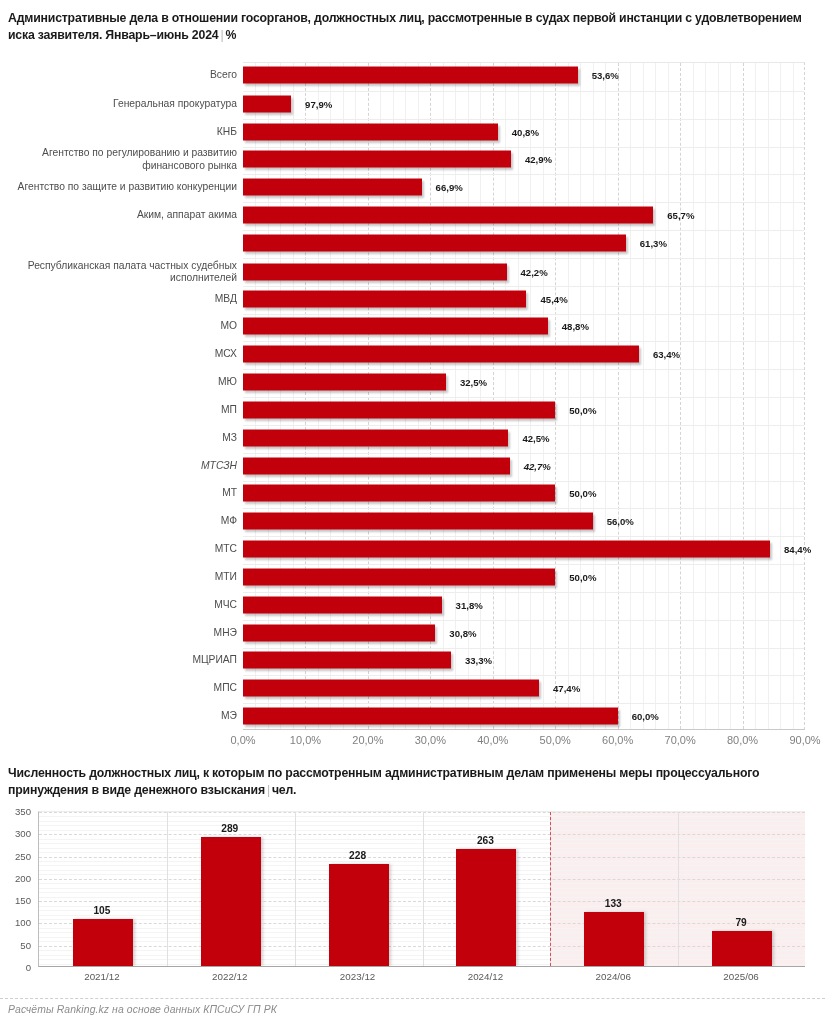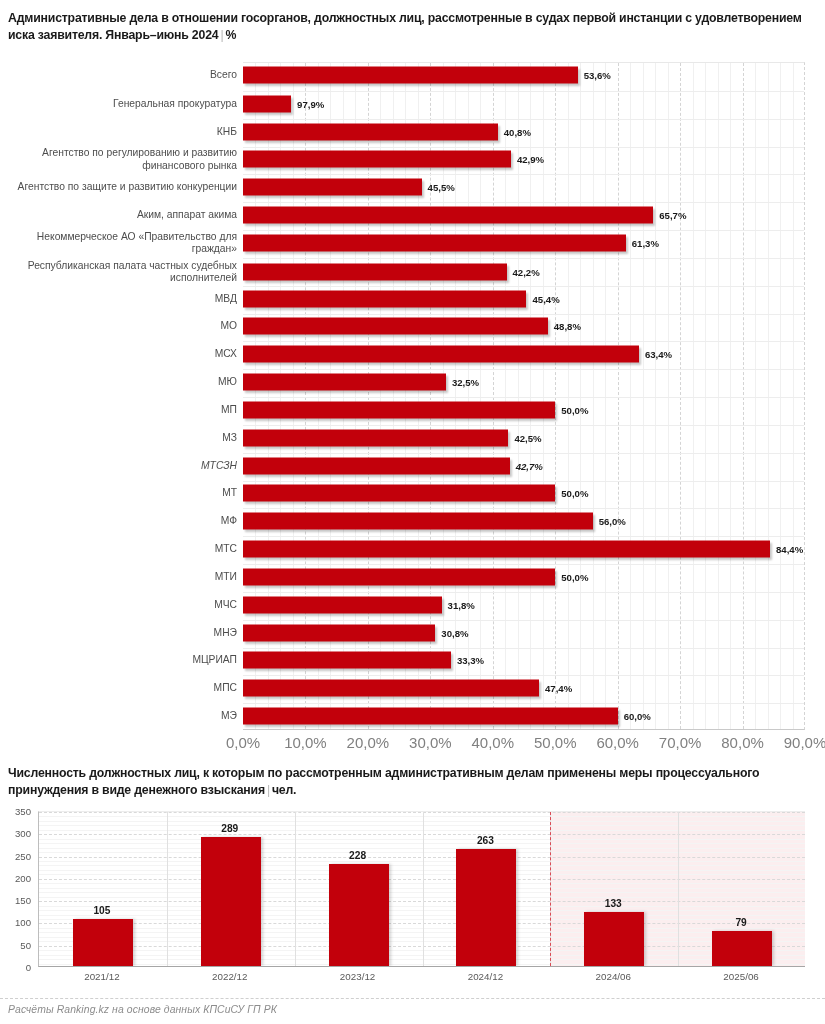--- a/index.html
+++ b/index.html
@@ -116,34 +116,34 @@
     box-shadow: 2px 2px 2px rgba(0,0,0,0.22);
   }
   .bar-value {
     position: absolute;
     top: 50%;
     transform: translateY(-50%);
     font-size: 9.6px;
     font-weight: bold;
     color: #1a1a1a;
     white-space: nowrap;
-    padding-left: 6px;
+    padding-left: 14px;
   }
 
   #chart1-xaxis {
     position: absolute;
     left: 243px;
     top: 676px;
     width: 562px;
     height: 16px;
   }
   .xtick {
     position: absolute;
     top: 0;
-    font-size: 15px;
+    font-size: 11px;
     color: #808080;
     transform: translateX(-50%);
     white-space: nowrap;
   }
 
   
   #chart2 {
     position: absolute;
     left: 0;
     top: 805px;
@@ -352,29 +352,28 @@
         <div class="bar-value" style="left: 497.773px;">40,8%</div>
       </div>
       <div class="bar-row" style="top: 87.5px; height: 27.8333px;">
         <div class="cat-label">Агентство по регулированию и развитию финансового рынка</div>
         <div class="bar" style="width: 267.887px; background: rgb(194, 0, 11);"></div>
         <div class="bar-value" style="left: 510.887px;">42,9%</div>
       </div>
       <div class="bar-row" style="top: 115.333px; height: 27.8333px;">
         <div class="cat-label">Агентство по защите и развитию конкуренции</div>
         <div class="bar" style="width: 178.591px; background: rgb(194, 0, 11);"></div>
-        <div class="bar-value" style="left: 421.591px;">45,5%</div>
+        <div class="bar-value" style="left: 421.591px;">66,9%</div>
       </div>
       <div class="bar-row" style="top: 143.167px; height: 27.8333px;">
         <div class="cat-label">Аким, аппарат акима</div>
         <div class="bar" style="width: 410.26px; background: rgb(194, 0, 11);"></div>
         <div class="bar-value" style="left: 653.26px;">65,7%</div>
       </div>
       <div class="bar-row" style="top: 171px; height: 27.8333px;">
-        <div class="cat-label">Некоммерческое АО «Правительство для граждан»</div>
         <div class="bar" style="width: 382.784px; background: rgb(194, 0, 11);"></div>
         <div class="bar-value" style="left: 625.784px;">61,3%</div>
       </div>
       <div class="bar-row" style="top: 200px; height: 27.8333px;">
         <div class="cat-label">Республиканская палата частных судебных исполнителей</div>
         <div class="bar" style="width: 263.516px; background: rgb(194, 0, 11);"></div>
         <div class="bar-value" style="left: 506.516px;">42,2%</div>
       </div>
       <div class="bar-row" style="top: 226.667px; height: 27.8333px;">
         <div class="cat-label">МВД</div>

